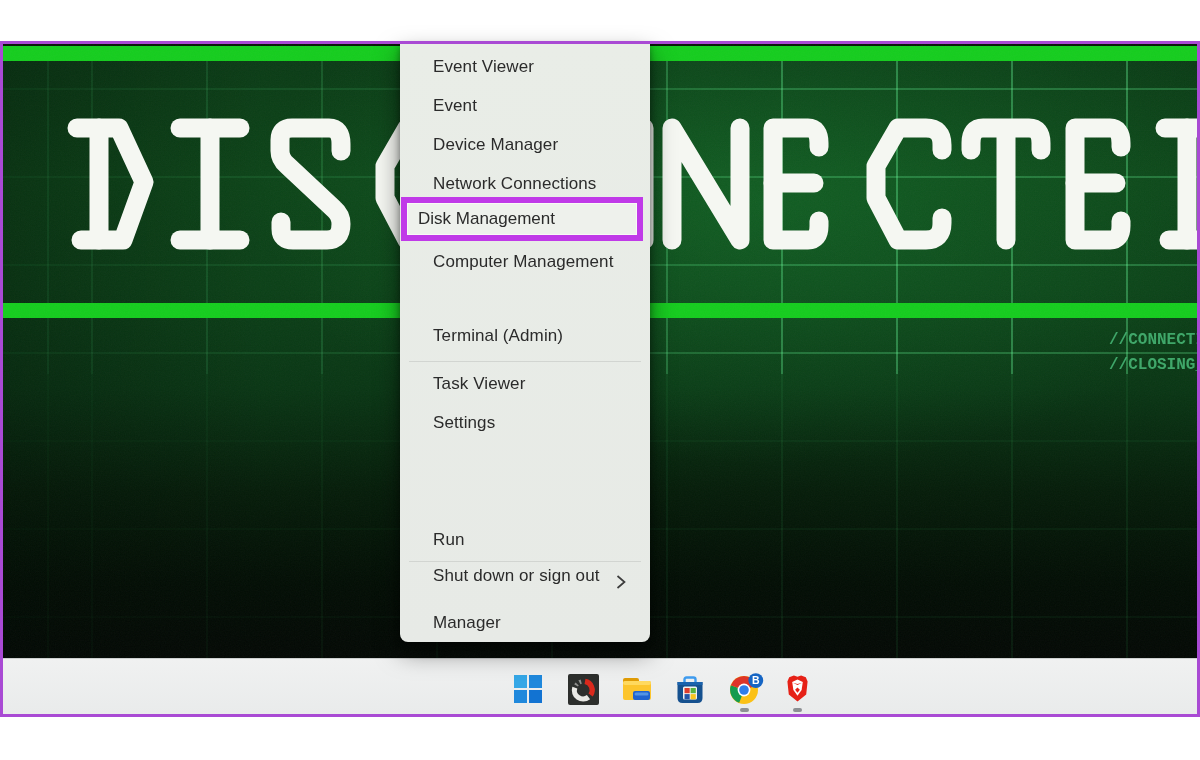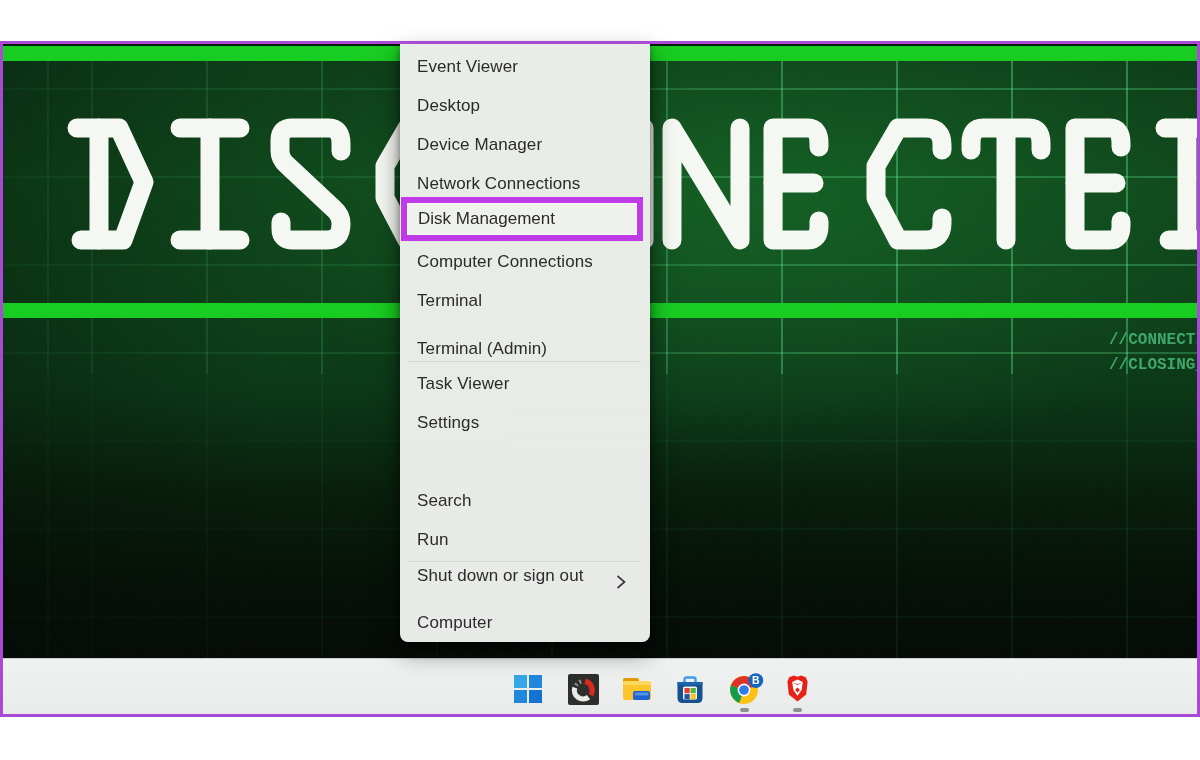--- a/index.html
+++ b/index.html
@@ -45,21 +45,21 @@
   background:linear-gradient(180deg,#f0f1f1,#e9ebeb); border-top:1px solid #cdd0d0; z-index:10; }
 .ticon { position:absolute; top:15px; }
 .pill { position:absolute; top:49px; width:9px; height:4px; border-radius:2px; background:#8d9094; }
 
 
 #menu { position:absolute; left:400px; top:44px; width:250px; height:598px;
   background:linear-gradient(180deg,#e9ede7,#e7eae6); border-radius:0 0 8px 8px;
   box-shadow:0 10px 24px rgba(0,0,0,0.5), 0 2px 6px rgba(0,0,0,0.35); z-index:20;
   font-size:17px; color:#2b2b2b; }
 .mi { position:absolute; left:0; width:250px; height:39px; line-height:39px;
-  padding-left:17px; letter-spacing:0.1px; }
+  padding-left:33px; letter-spacing:0.1px; }
 .sep { position:absolute; left:9px; width:232px; height:1px; background:#d2d5d1; }
 #hibox { position:absolute; left:401px; top:197px; width:242px; height:44px;
   border:6px solid #c03ae8; z-index:30; }
 #hibox .inner { position:absolute; left:0; top:0; width:230px; height:32px;
   background:#eef1ec; border:1px solid #f8faf6; }
 #arrow { position:absolute; left:615px; top:572px; z-index:21; }
 </style></head>
 <body>
 <div id="stage">
   <div id="shot"></div>
@@ -141,33 +141,31 @@
       <path d="M4.2 3.2 L8.9 1.6 L12.5 2.8 L16.1 1.6 L20.8 3.2 L22.6 7.4 L21.2 20.4 L12.5 27.6 L3.8 20.4 L2.4 7.4 Z" fill="#e62117"></path>
       <path d="M12.5 5.6 L17.8 8.0 L16.6 16.0 L12.5 21.8 L8.4 16.0 L7.2 8.0 Z" fill="#fff"></path>
       <path d="M12.5 13.4 L14.9 15.8 L12.5 18.8 L10.1 15.8 Z" fill="#e62117"></path>
       <path d="M7.9 8.8 L12.5 10.9 L17.1 8.8 L12.5 10.1 Z" fill="#e62117"></path>
     </svg>
     <div class="pill" style="left:737px"></div>
     <div class="pill" style="left:790px"></div>
   </div>
   <div id="menu">
 <div class="mi" style="top:2.5px">Event Viewer</div>
-<div class="mi" style="top:41.5px">Desktop</div>
+<div class="mi" style="top:41.5px">Event</div>
 <div class="mi" style="top:119.5px">Network Connections</div>
 <div class="mi" style="top:80.5px">Device Manager</div>
 <div class="mi" style="top:158.5px">Disk Management</div>
-<div class="mi" style="top:197.5px">Computer Connections</div>
-<div class="mi" style="top:236.5px">Terminal</div>
-<div class="mi" style="top:285px">Terminal (Admin)</div>
+<div class="mi" style="top:197.5px">Computer Management</div>
+<div class="mi" style="top:272px">Terminal (Admin)</div>
 <div class="mi" style="top:319.5px">Task Viewer</div>
 <div class="mi" style="top:358.5px">Settings</div>
-<div class="mi" style="top:436.5px">Search</div>
 <div class="mi" style="top:475.5px">Run</div>
 <div class="mi" style="top:512px">Shut down or sign out</div>
-<div class="mi" style="top:558.5px">Computer</div>
+<div class="mi" style="top:558.5px">Manager</div>
     <div class="sep" style="top:317px"></div>
     <div class="sep" style="top:517px"></div>
   </div>
   <div id="hibox">
       <div class="inner">
         <span style="position:absolute;left:10px;top:5px;font-size:17px;color:#2b2b2b;white-space:nowrap">Disk Management</span>
       </div>
     </div>
   <svg id="arrow" width="12" height="20" viewBox="0 0 12 20">
     <path d="M2.5 4 L9.5 10 L2.5 16" fill="none" stroke="#3c3c3c" stroke-width="1.7"></path>

